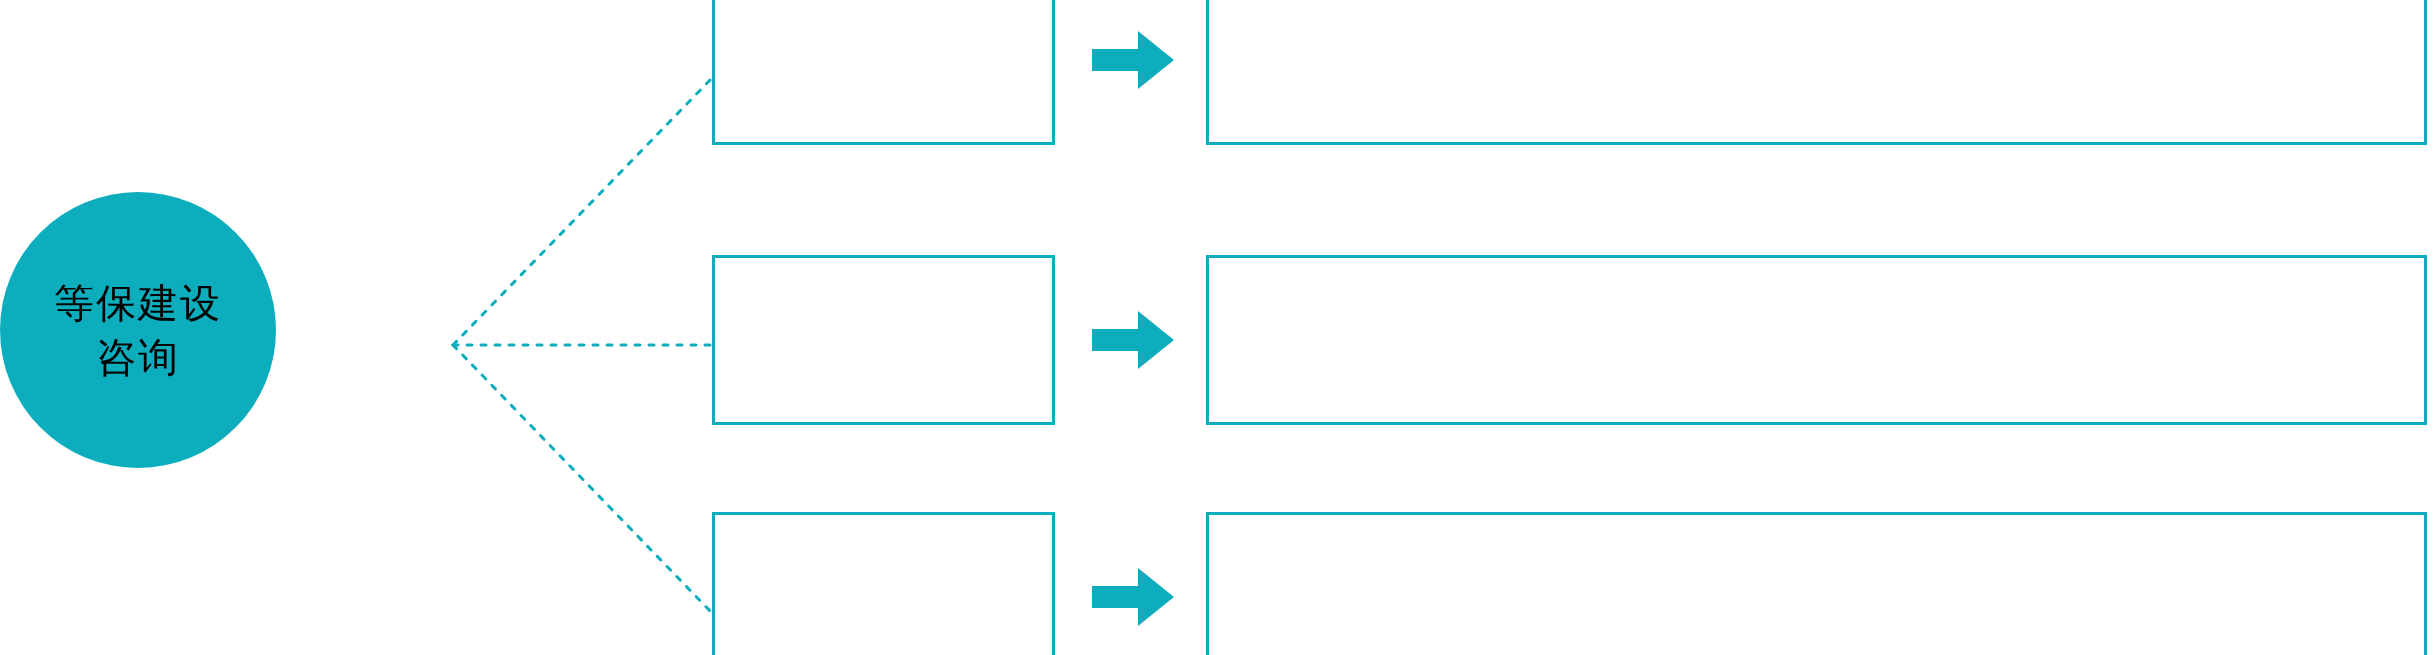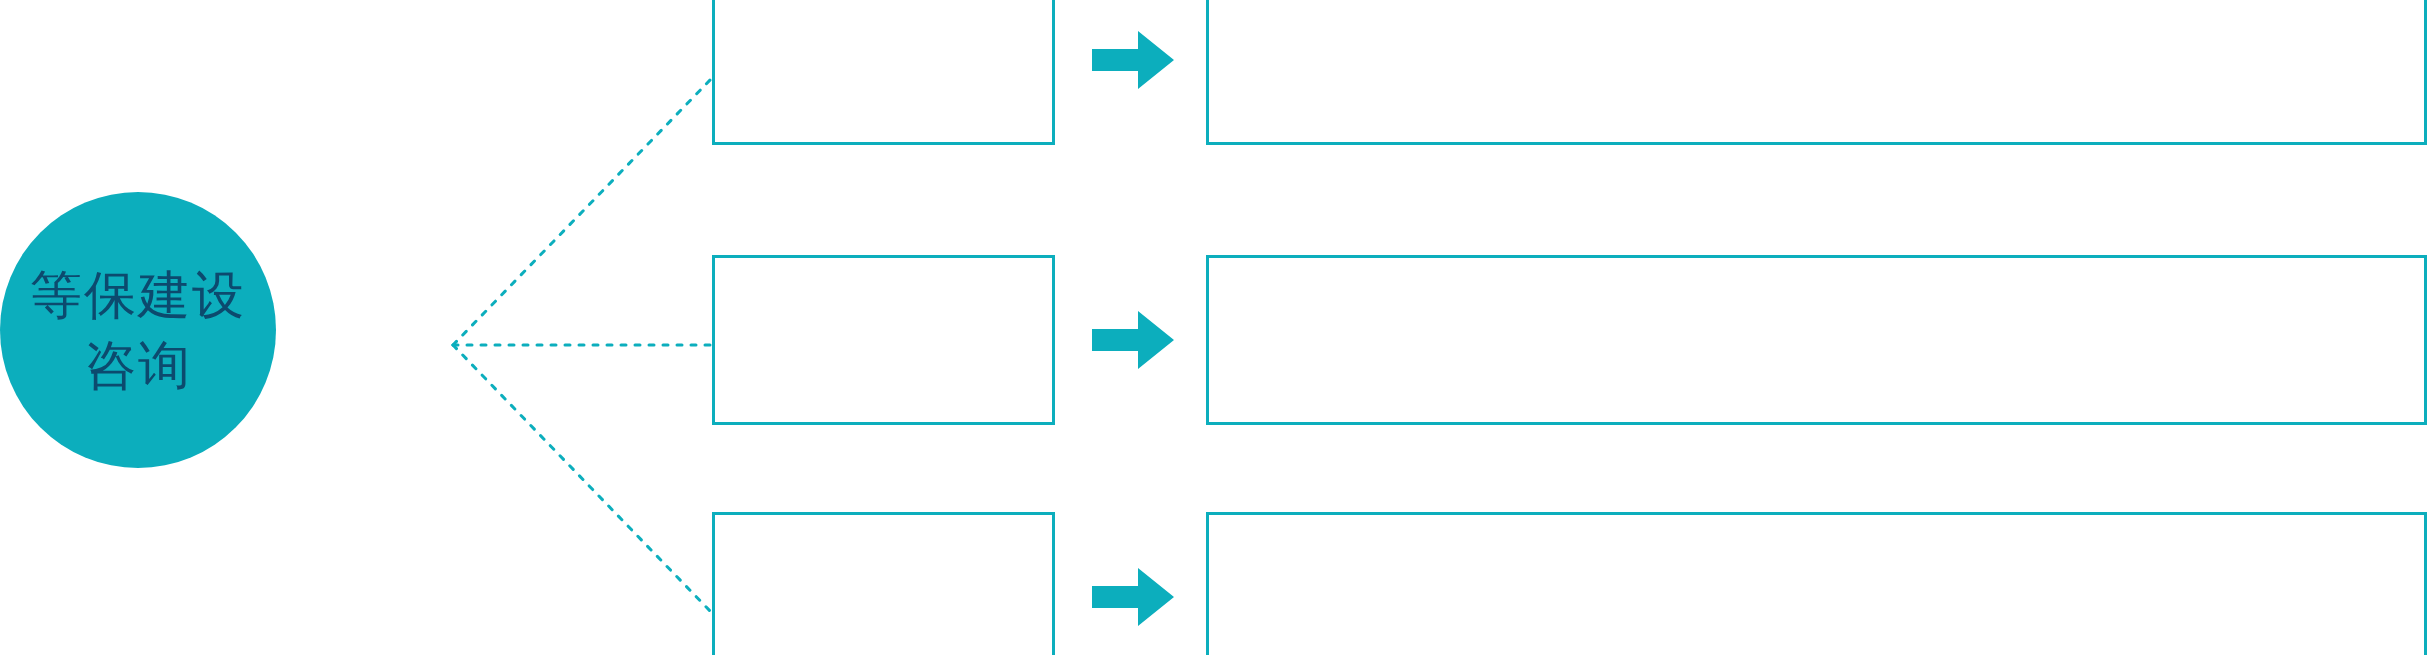--- a/index.html
+++ b/index.html
@@ -28,22 +28,22 @@
     height: 276px;
     border-radius: 50%;
     background: #0CAEBD;
     display: flex;
     flex-direction: column;
     align-items: center;
     justify-content: center;
     box-sizing: border-box;
   }
   .hub-line {
-    color: #0c4a6e;
-    font-size: 52px;
+    color: #000000;
+    font-size: 40px;
     line-height: 1.35;
     letter-spacing: 2px;
     white-space: nowrap;
     text-align: center;
     font-weight: 400;
   }
 
   
   .connectors {
     position: absolute;

